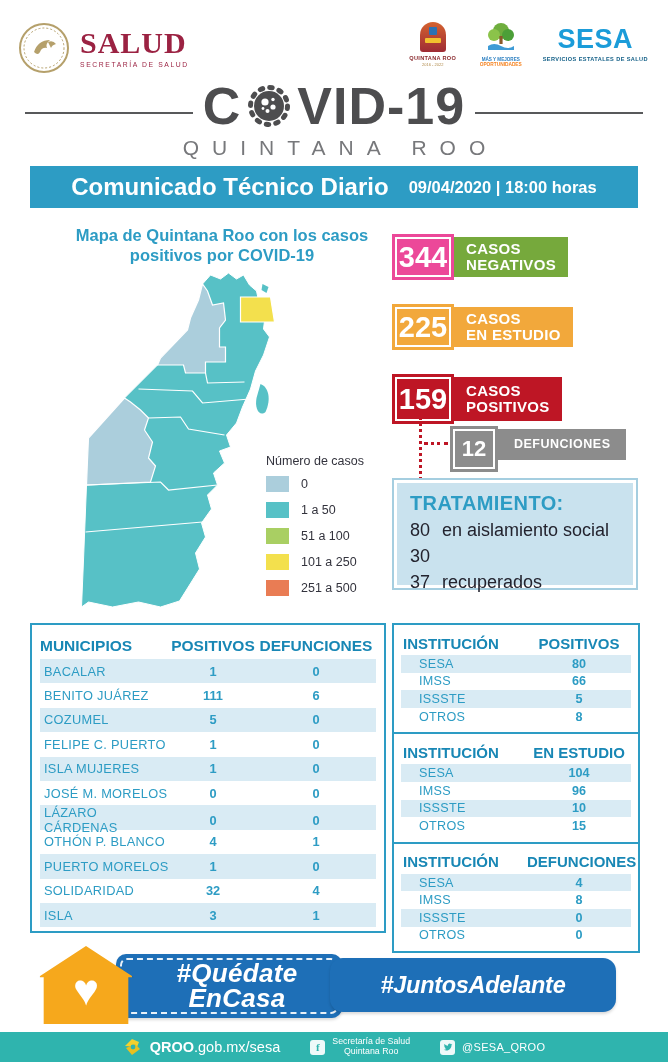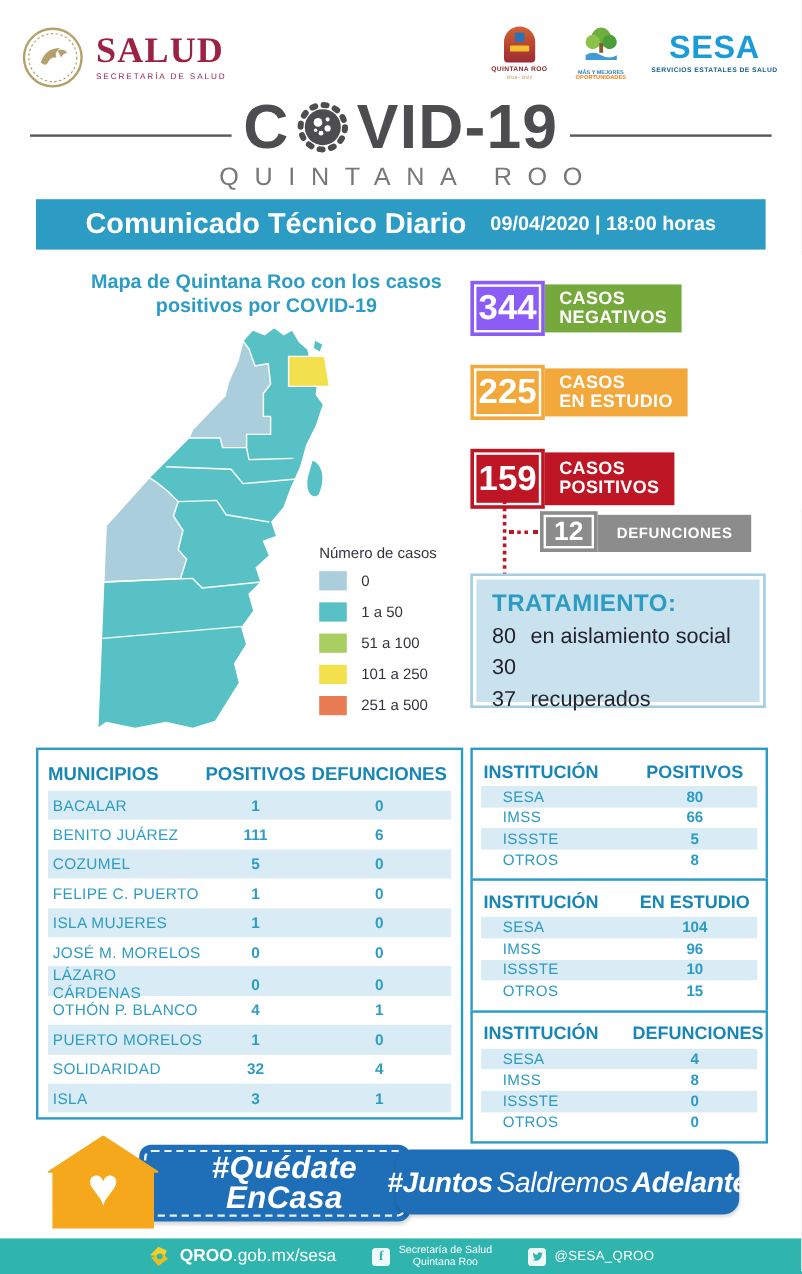--- a/index.html
+++ b/index.html
@@ -53,21 +53,21 @@
 
   
   .stats-col { position:absolute; left:392px; top:234px; width:248px; height:386px; }
   .stat-row { position:absolute; left:0; display:flex; align-items:flex-start; }
   .num-box { position:relative; width:62px; height:46px; display:flex; align-items:center; justify-content:center; color:#fff; font-size:29px; font-weight:bold; flex:0 0 auto; }
   .num-box::after { content:""; position:absolute; inset:3px; border:2px solid #fff; }
   .stat-bar { margin-top:3px; height:40px; display:flex; align-items:center; color:#fff; font-size:15px; font-weight:bold; line-height:1.08; padding:0 12px 0 12px; letter-spacing:.3px; }
   .stat-row.r3 .num-box { height:50px; }
   .stat-row.r3 .stat-bar { height:44px; }
   .deaths-row { position:absolute; left:58px; top:192px; display:flex; align-items:flex-start; }
-  .deaths-row .num-box { width:48px; height:34px; font-size:22px; }
+  .deaths-row .num-box { width:48px; height:46px; font-size:22px; }
   .deaths-row .num-box::after { inset:3px; border-width:2px; }
   .deaths-row .stat-bar { margin-top:3px; height:31px; font-size:12.5px; letter-spacing:.5px; padding:0 16px; }
   .dot-v { position:absolute; left:27px; top:176px; height:70px; width:0; border-left:3px dotted #BE1625; }
   .dot-h { position:absolute; left:32px; top:208px; width:24px; height:0; border-top:3px dotted #BE1625; }
 
   .treatment { position:absolute; left:392px; top:478px; width:246px; height:112px; background:#C9E2EE; border:2px solid #A5CEE0; box-shadow:inset 0 0 0 3px #fff; padding:12px 0 0 16px; }
   .treatment-title { color:#2D9CC4; font-size:20px; font-weight:bold; letter-spacing:.4px; }
   .treat-item { display:grid; grid-template-columns:32px auto; font-size:18px; color:#23232E; margin-top:5px; }
 
   
@@ -225,21 +225,21 @@
       </div>
       <div class="legend-item">
         <div class="legend-swatch" style="background-color: rgb(233, 124, 84);"></div>
         <div class="legend-label">251 a 500</div>
       </div>
     </div>
   </div>
 
   <div class="stats-col">
     <div class="stat-row r1" style="top:0">
-      <div class="num-box" style="background-color: #8b5cf6;">344</div>
+      <div class="num-box" style="background-color: #ec4899;">344</div>
       <div class="stat-bar" style="background-color: rgb(118, 169, 60);">
         <span><span>CASOS</span><br><span>NEGATIVOS</span></span>
       </div>
     </div>
     <div class="stat-row r2" style="top:70px">
       <div class="num-box" style="background-color: rgb(242, 168, 59);">225</div>
       <div class="stat-bar" style="background-color: rgb(242, 168, 59);">
         <span><span>CASOS</span><br><span>EN ESTUDIO</span></span>
       </div>
     </div>
@@ -418,21 +418,20 @@
       <span>#Quédate</span>
       <span>EnCasa</span>
     </div>
     <div class="house">
       <div class="heart">♥</div>
     </div>
   </div>
 
   <div class="juntos">
     <span class="b">#Juntos</span>
-      <span class="m">Saldremos</span>
       <span class="b">Adelante</span>
   </div>
 
   <div class="footer">
     <div class="f-item">
       <svg class="qroo-ico" viewBox="0 0 20 18">
         <path d="M2 8 L9 1 L16 4 L14 9 Z" fill="#F2D12E"></path>
         <path d="M3 10 L12 6 L17 11 L9 17 Z" fill="#E8C020"></path>
         <circle cx="10" cy="9" r="2.4" fill="#2FB4AE"></circle>
       </svg>

